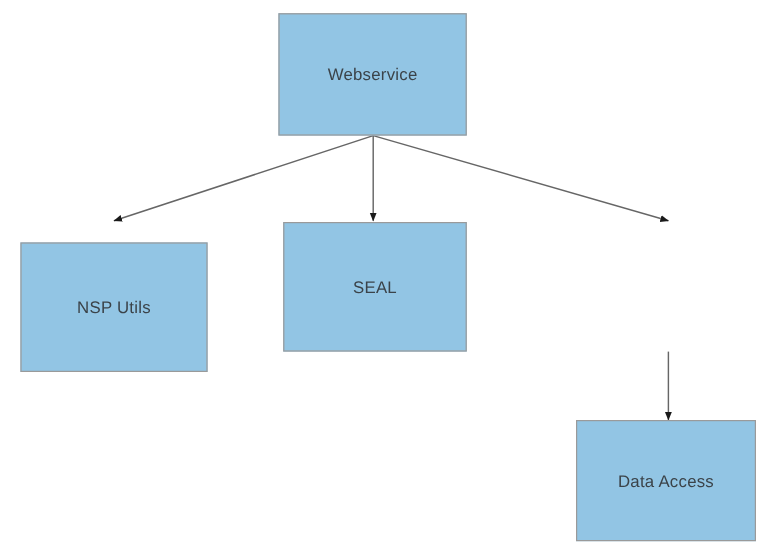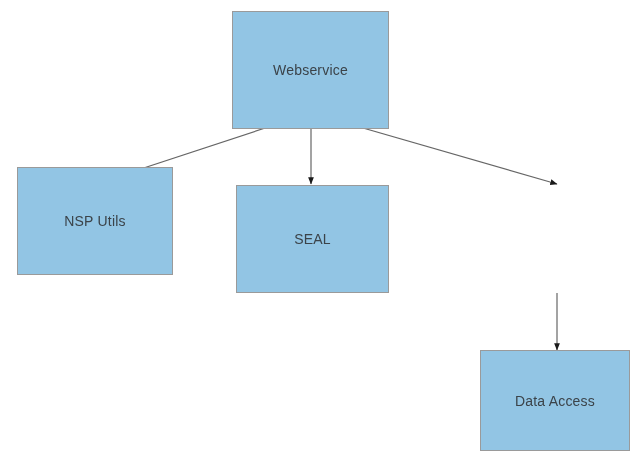--- a/index.html
+++ b/index.html
@@ -38,22 +38,22 @@
   }
   .node-label {
     color: #3b4349;
     font-size: 14px;
     font-family: "Liberation Sans", sans-serif;
     letter-spacing: 0.2px;
     line-height: 1;
     white-space: nowrap;
     text-align: center;
   }
-  #node-webservice  { left: 232px; top: 11px;  width: 157px; height: 118px; }
-  #node-nsp-utils   { left: 17px;  top: 167px; width: 156px; height: 108px; }
+  #node-webservice  { left: 232px; top: 11px;  width: 157px; height: 102px; }
+  #node-nsp-utils   { left: 17px;  top: 202px; width: 156px; height: 108px; }
   #node-seal        { left: 236px; top: 185px; width: 153px; height: 108px; justify-content: center; }
   #node-controller  { left: 484px; top: 185px; width: 156px; height: 108px; }
   #node-data-access { left: 480px; top: 350px; width: 150px; height: 101px; }
 </style>
 </head>
 <body>
 
 <div id="canvas">
 
   <svg id="edge-layer" width="643" height="462" viewBox="0 0 643 462" xmlns="http://www.w3.org/2000/svg">

